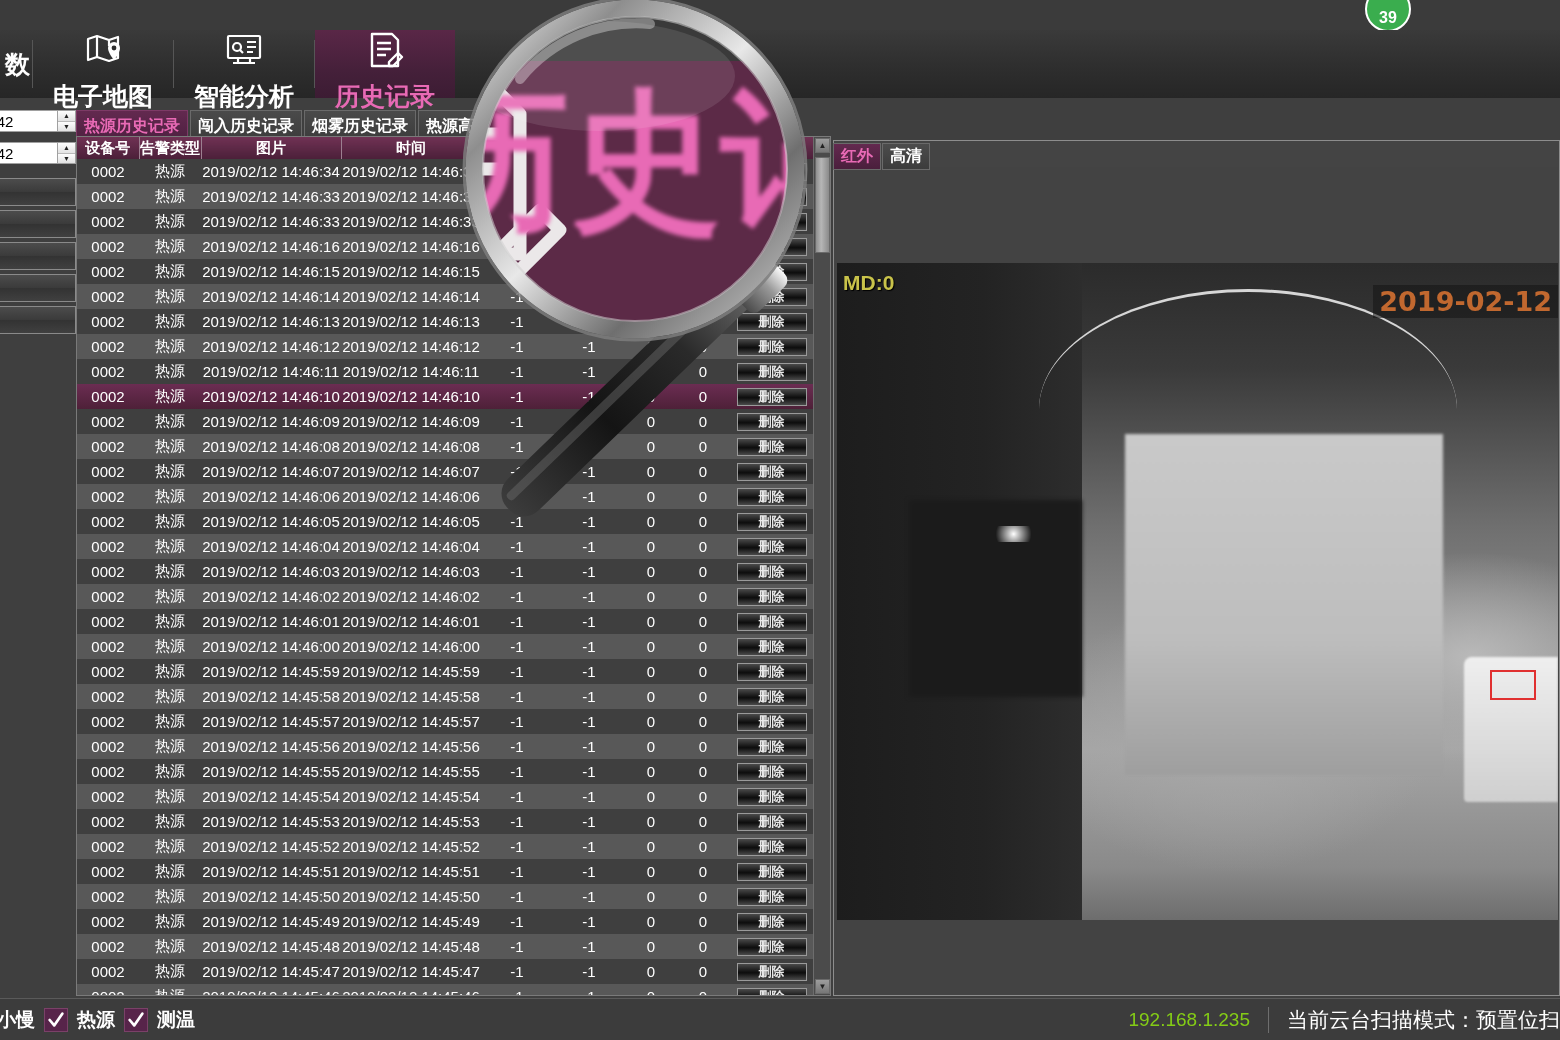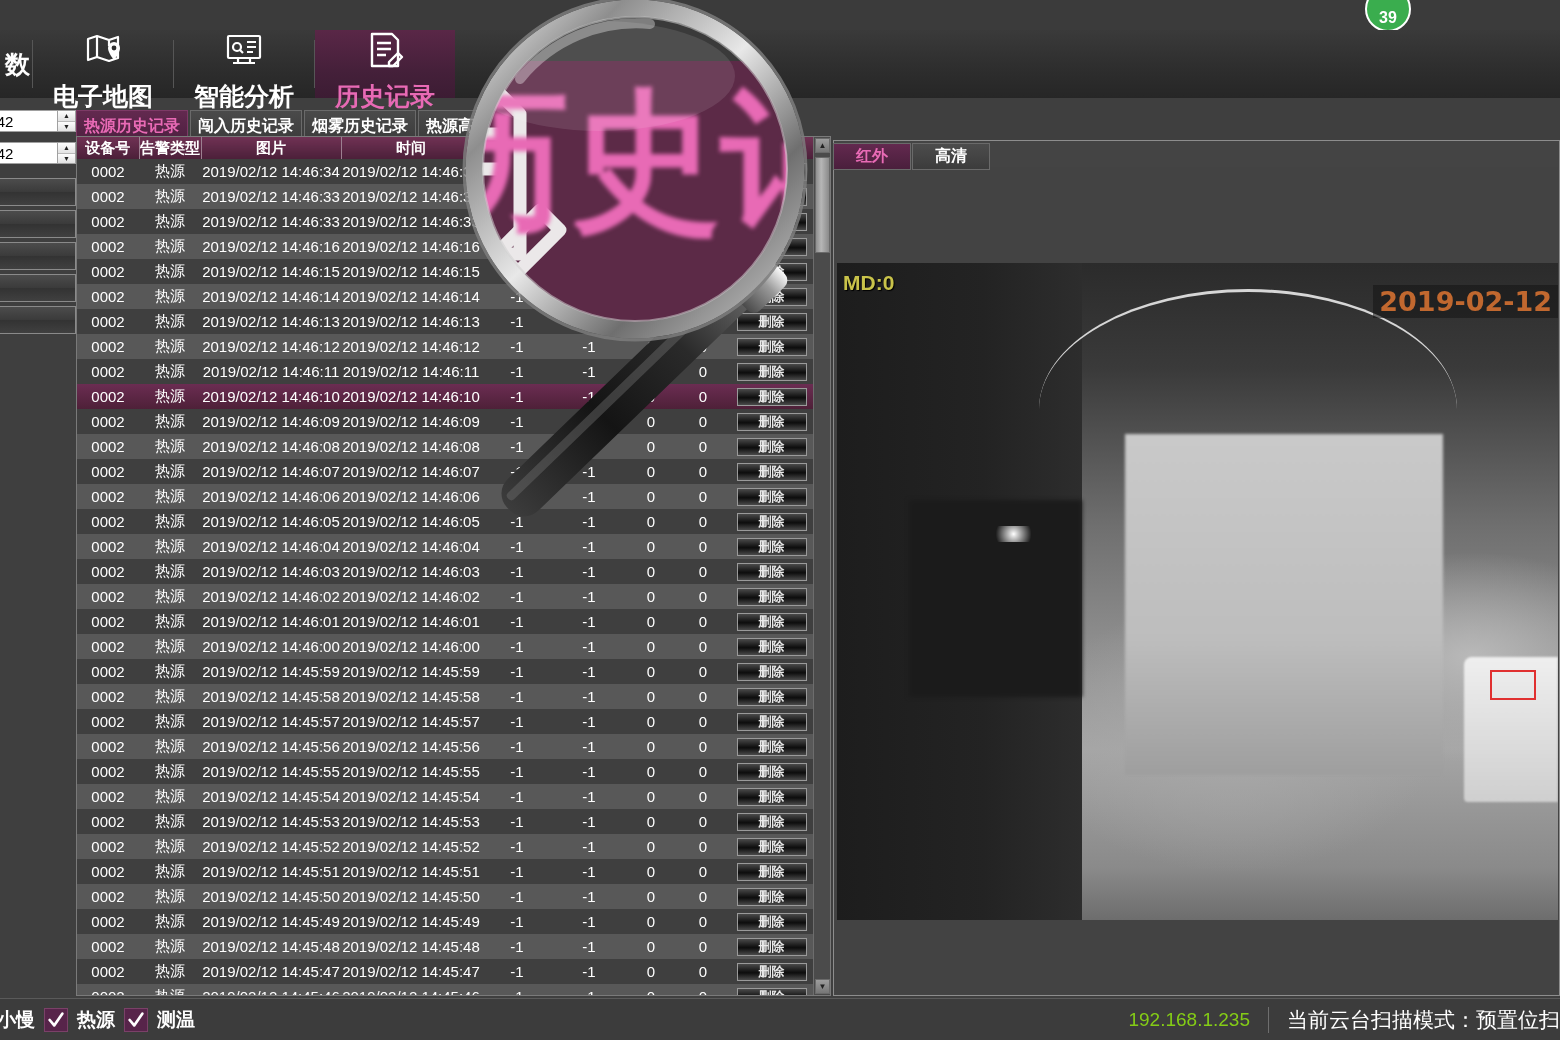--- a/index.html
+++ b/index.html
@@ -128,21 +128,21 @@
     display:flex; align-items:center; justify-content:center;
   }
 
   
   .videowrap{
     position:absolute; left:833px; top:140px; width:727px; height:856px;
     border:1px solid #8d8d8d; background:#444;
   }
   .vtabs{ position:absolute; left:833px; top:143px; display:flex; z-index:6; }
   .vtab{
-    font-size:16px; padding:2px 22px; font-weight:bold; cursor:pointer;
+    font-size:16px; padding:2px 7px; font-weight:bold; cursor:pointer;
     border:1px solid #6a6a6a; margin-right:1px;
   }
   .vtab.active{ background:linear-gradient(180deg,#63294f,#4a1f3c); color:#e86ab5; }
   .vtab.plain{ background:linear-gradient(180deg,#4c4c4c,#3c3c3c); color:#fff; }
 
   .vstage{ position:absolute; left:1px; top:26px; right:1px; bottom:1px; background:#434343; }
   .vimg{
     position:absolute; left:2px; top:96px; right:0; bottom:74px;
     background:
       radial-gradient(ellipse 260px 150px at 88% 60%, #b9b9b9 0%, rgba(185,185,185,0) 70%),

